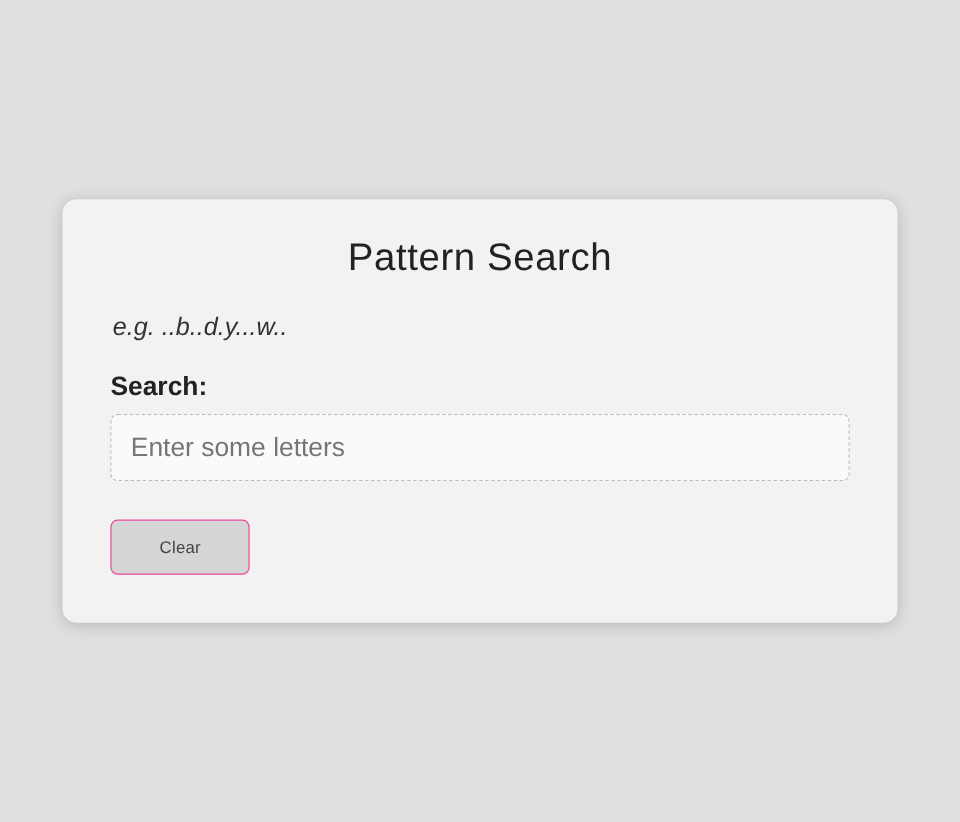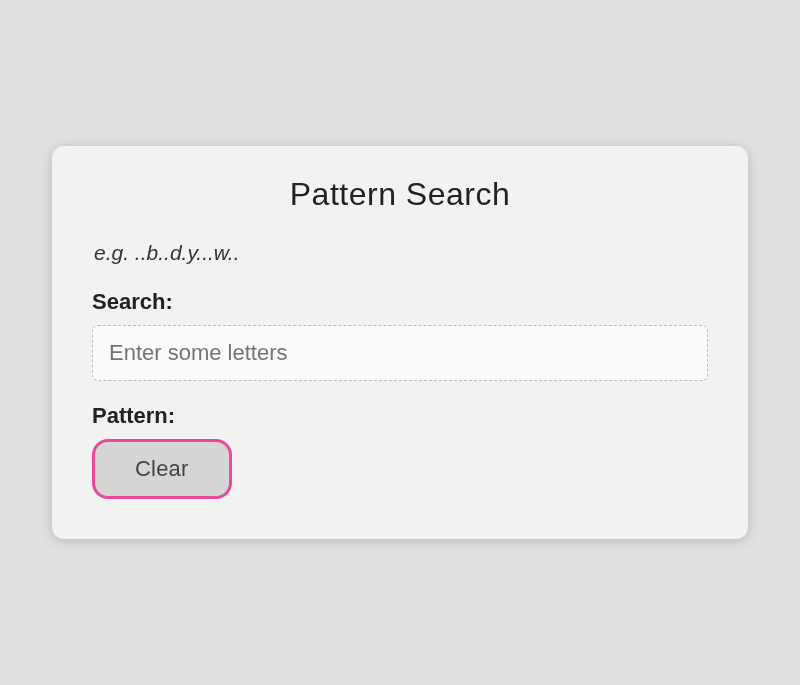--- a/index.html
+++ b/index.html
@@ -65,42 +65,41 @@
 
     .button-row {
       display: flex;
       justify-content: space-between;
       align-items: center;
       margin-top: 10px;
     }
 
     .btn {
       padding: 14px 40px;
-      font-size: 22px;
+      font-size: 14px;
       color: #444;
       background: #d6d6d6;
-      border: 3px solid #ec4899;
-      border-radius: 16px;
+      border: 1px solid #ec4899;
+      border-radius: 6px;
       cursor: pointer;
       font-family: inherit;
       letter-spacing: 0.2px;
     }
   </style>
 </head>
 <body>
 
 <div class="dialog">
   <h1 class="dialog-title">Pattern Search</h1>
 
   <p class="example-text">e.g. ..b..d.y...w..</p>
 
   <div class="field-label">Search:</div>
 
   <input class="text-input" type="text" placeholder="Enter some letters" style="">
 
-  <div class="field-label">Pattern:</div>
 
 
   <div class="button-row">
     <button class="btn">Clear</button>
 
   </div>
 </div>
 
 </body></html>

